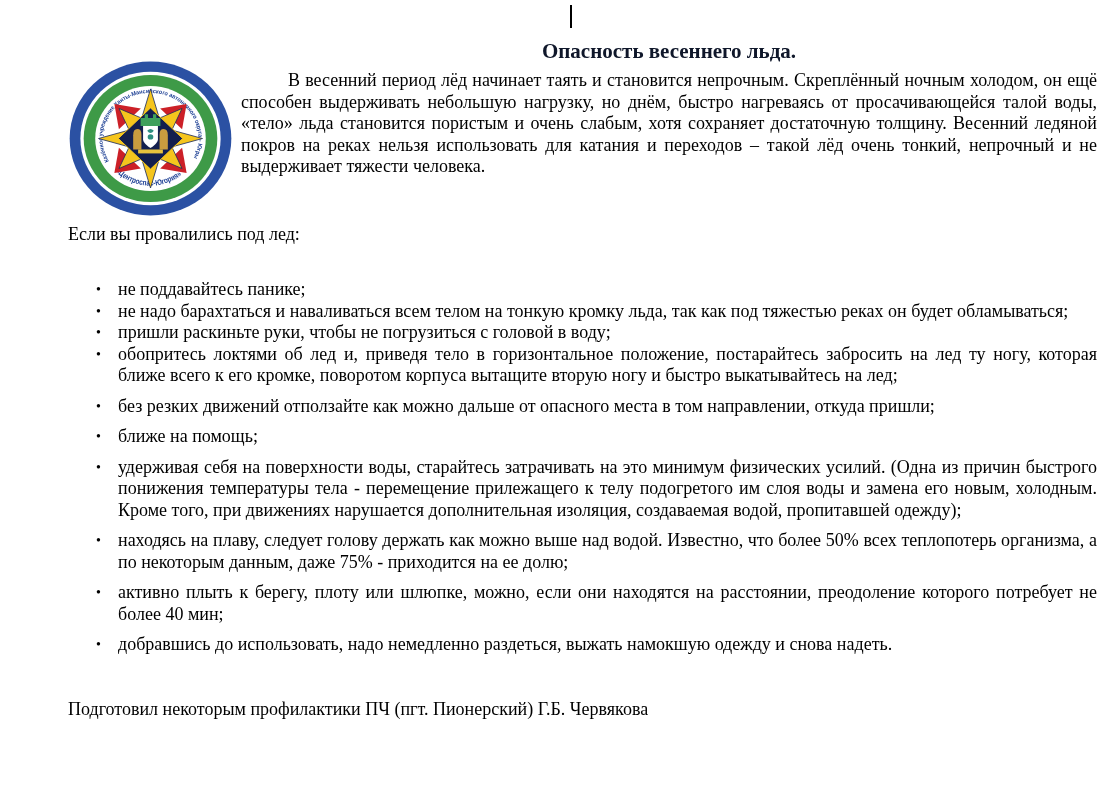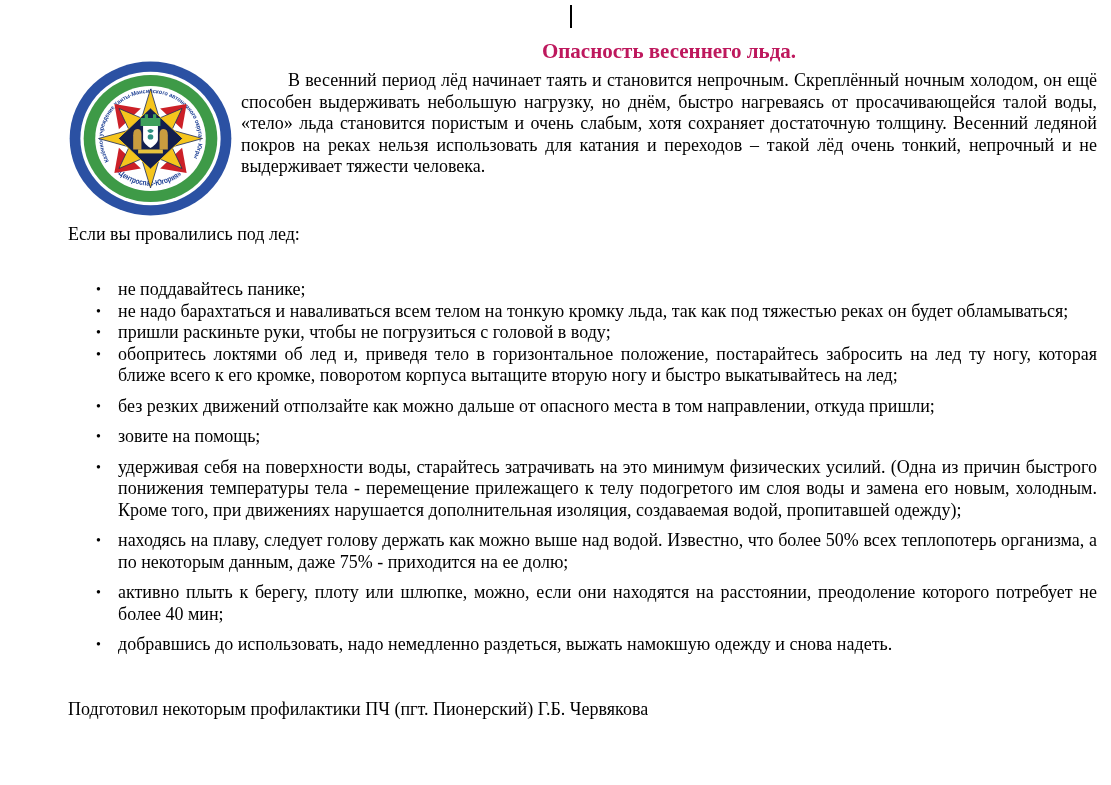--- a/index.html
+++ b/index.html
@@ -6,21 +6,21 @@
   body{
     width:1111px;height:785px;background:#ffffff;overflow:hidden;
     font-family:"Liberation Serif","DejaVu Serif",serif;color:#000;
   }
   .page{position:relative;width:1111px;height:785px;background:#fff;}
   .text-cursor{position:absolute;left:570px;top:5px;width:2px;height:23px;background:#000;}
   .content{padding:38px 14px 0 68px;}
   .logo-float{float:left;width:165px;height:157px;margin:22px 8px 6px 0;}
   .doc-title{
     margin:0;padding-left:48px;text-align:center;
-    font-size:21px;line-height:26px;font-weight:bold;color:#be185d;
+    font-size:21px;line-height:26px;font-weight:bold;color:#0f172a;
   }
   .intro{
     margin:6px 0 0 0;text-align:justify;text-indent:47px;
     font-size:18px;line-height:21.5px;
   }
   .section-heading{
     clear:both;margin:3px 0 0 0;text-align:left;font-weight:normal;
     font-size:18px;line-height:22px;
   }
   ul.tips{
@@ -89,21 +89,21 @@
     <p class="intro">В весенний период лёд начинает таять и становится непрочным. Скреплённый ночным холодом, он ещё способен выдерживать небольшую нагрузку, но днём, быстро нагреваясь от просачивающейся талой воды, «тело» льда становится пористым и очень слабым, хотя сохраняет достаточную толщину. Весенний ледяной покров на реках нельзя использовать для катания и переходов – такой лёд очень тонкий, непрочный и не выдерживает тяжести человека.</p>
 
     <h2 class="section-heading">Если вы провалились под лед:</h2>
 
     <ul class="tips">
       <li>не поддавайтесь панике;</li>
       <li>не надо барахтаться и наваливаться всем телом на тонкую кромку льда, так как под тяжестью реках он будет обламываться;</li>
       <li>пришли раскиньте руки, чтобы не погрузиться с головой в воду;</li>
       <li>обопритесь локтями об лед и, приведя тело в горизонтальное положение, постарайтесь забросить на лед ту ногу, которая ближе всего к его кромке, поворотом корпуса вытащите вторую ногу и быстро выкатывайтесь на лед;</li>
       <li>без резких движений отползайте как можно дальше от опасного места в том направлении, откуда пришли;</li>
-      <li>зовите на помощь;</li>
+      <li>ближе на помощь;</li>
       <li>удерживая себя на поверхности воды, старайтесь затрачивать на это минимум физических усилий. (Одна из причин быстрого понижения температуры тела - перемещение прилежащего к телу подогретого им слоя воды и замена его новым, холодным. Кроме того, при движениях нарушается дополнительная изоляция, создаваемая водой, пропитавшей одежду);</li>
       <li>находясь на плаву, следует голову держать как можно выше над водой. Известно, что более 50% всех теплопотерь организма, а по некоторым данным, даже 75% - приходится на ее долю;</li>
       <li>активно плыть к берегу, плоту или шлюпке, можно, если они находятся на расстоянии, преодоление которого потребует не более 40 мин;</li>
       <li>добравшись до использовать, надо немедленно раздеться, выжать намокшую одежду и снова надеть.</li>
     </ul>
 
     <p class="author-line">Подготовил некоторым профилактики ПЧ (пгт. Пионерский) Г.Б. Червякова</p>
 
   </div>
 </div>

